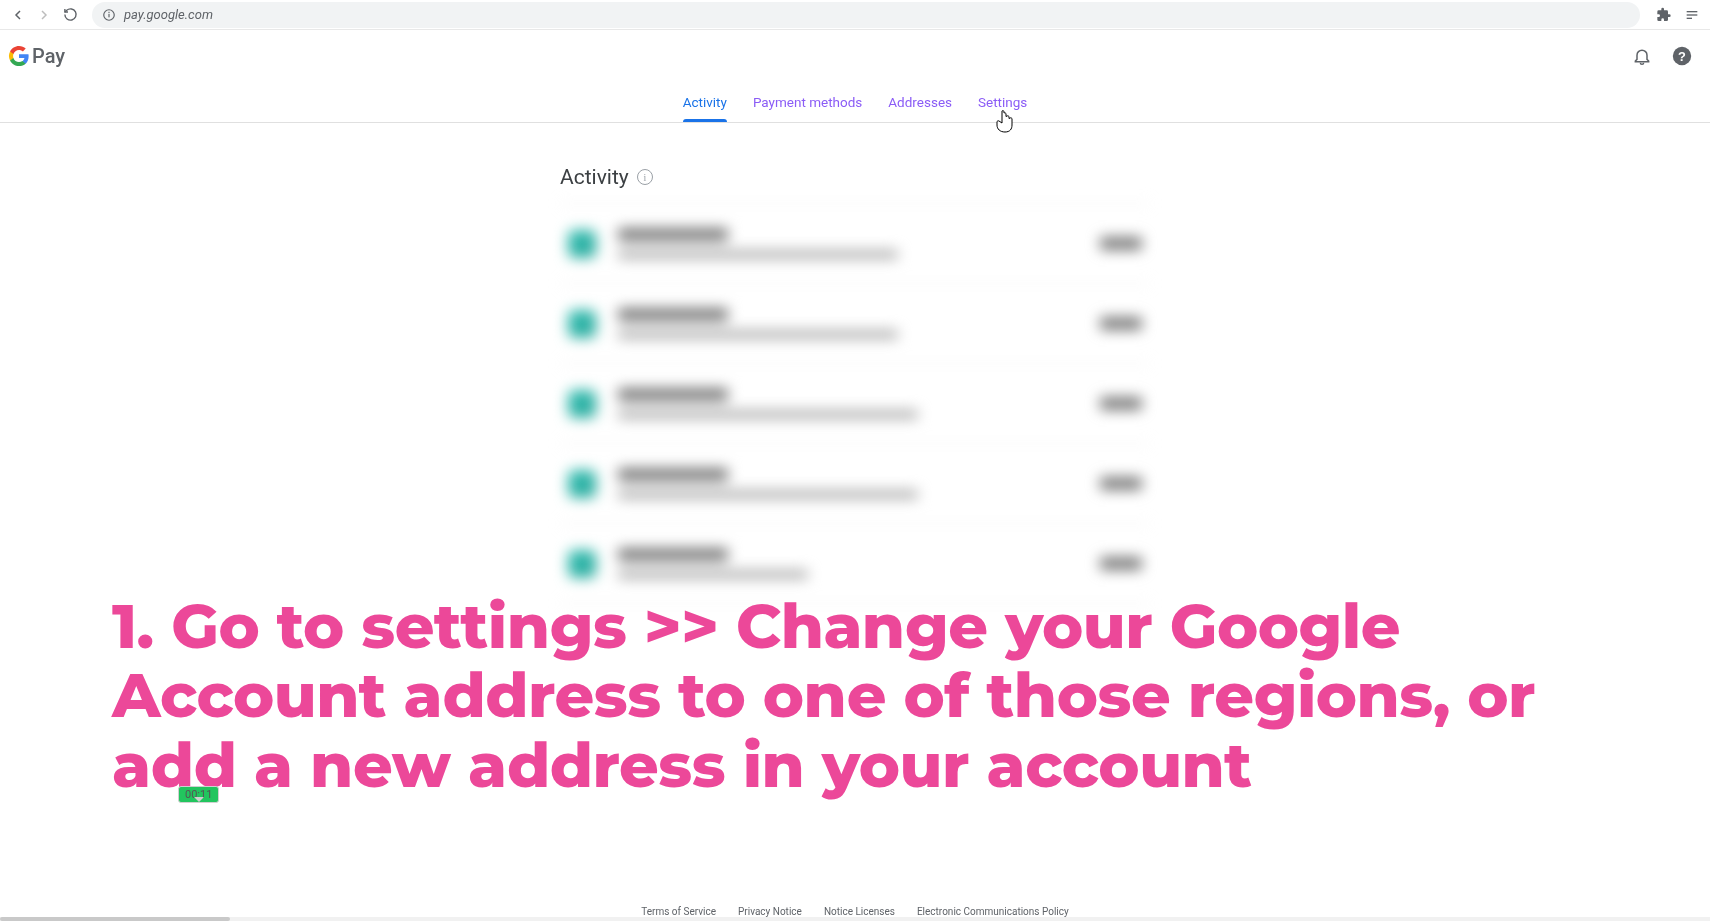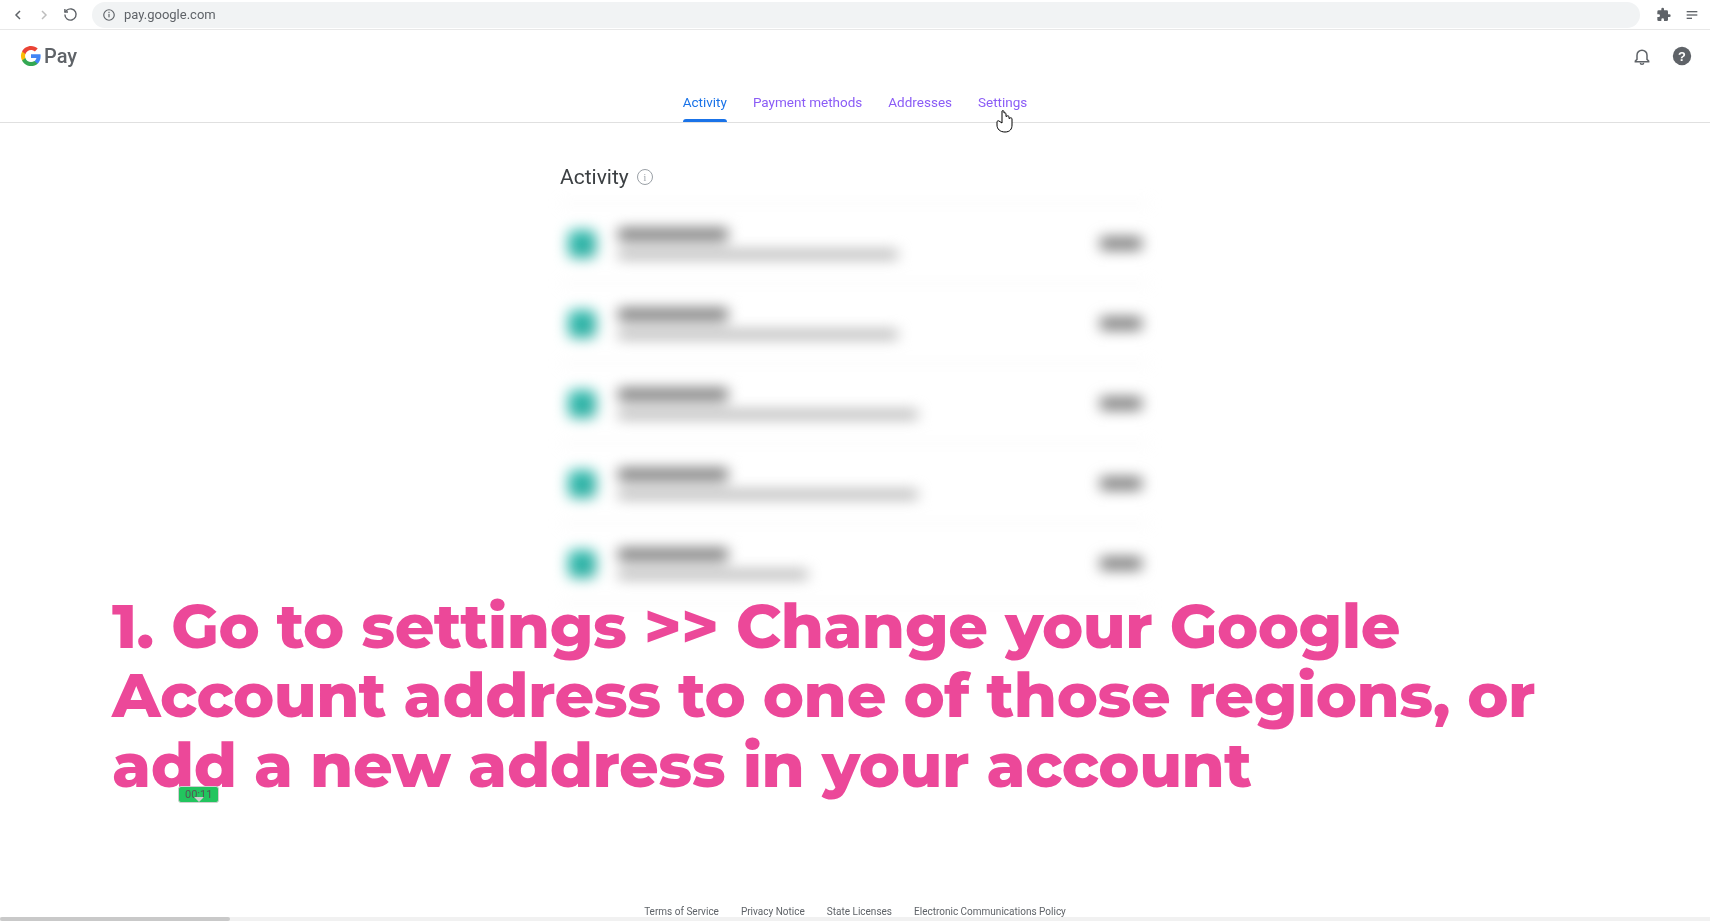--- a/index.html
+++ b/index.html
@@ -34,31 +34,31 @@
     flex: 1;
     height: 26px;
     background: #f1f3f4;
     border-radius: 13px;
     display: flex;
     align-items: center;
     padding: 0 10px;
     margin: 0 8px;
     color: #5f6368;
     font-size: 13px;
+    font-style: italic;
   }
   .address-wrap .lock { margin-right: 8px; display:flex; align-items:center; }
   .ext-btn { width:24px; height:24px; display:flex; align-items:center; justify-content:center; color:#5f6368; margin-left:4px;}
 
   
   .app-header {
     height: 52px;
     display: flex;
     align-items: center;
     padding: 0 8px;
-    margin-left: 12px;
   }
   .gpay-logo { display:flex; align-items:center; font-size: 20px; font-weight: 500; color:#5f6368; }
   .gpay-logo svg { margin-right: 2px; }
   .header-spacer { flex:1; }
   .header-icon { width:40px; height:40px; display:flex; align-items:center; justify-content:center; color:#5f6368; border-radius:50%; }
 
   
   .tabs-row {
     height: 41px;
     border-bottom: 1px solid #e0e0e0;
@@ -327,21 +327,21 @@
   </div>
 </div>
 
 <div class="overlay-caption">1. Go to settings &gt;&gt; Change your Google Account address to one of those regions, or add a new address in your account</div>
 
 <div class="timestamp">00:11</div>
 
 <div class="footer">
   <span>Terms of Service</span>
   <span>Privacy Notice</span>
-  <span>State Licenses</span>
+  <span>Notice Licenses</span>
   <span>Electronic Communications Policy</span>
 </div>
 
 <div class="cursor-pointer">
   <svg width="20" height="24" viewBox="0 0 20 24">
     <path d="M7 1 L7 13 L4 11 C3 10.5 2 11 2 12 L2 15 C2 19 5 22 10 22 C15 22 17 19 17 15 L17 9 C17 8 16 7.5 15 8 L14 8.5 L14 7 C14 6 13 5.5 12 6 L11 6.5 L11 4 C11 3 10 2.5 9 3 L9 1.5 C9 0.5 7 0.5 7 1 Z" fill="#fff" stroke="#000" stroke-width="1"></path>
   </svg>
 </div>
 
 <div class="scroll-hint"></div>

